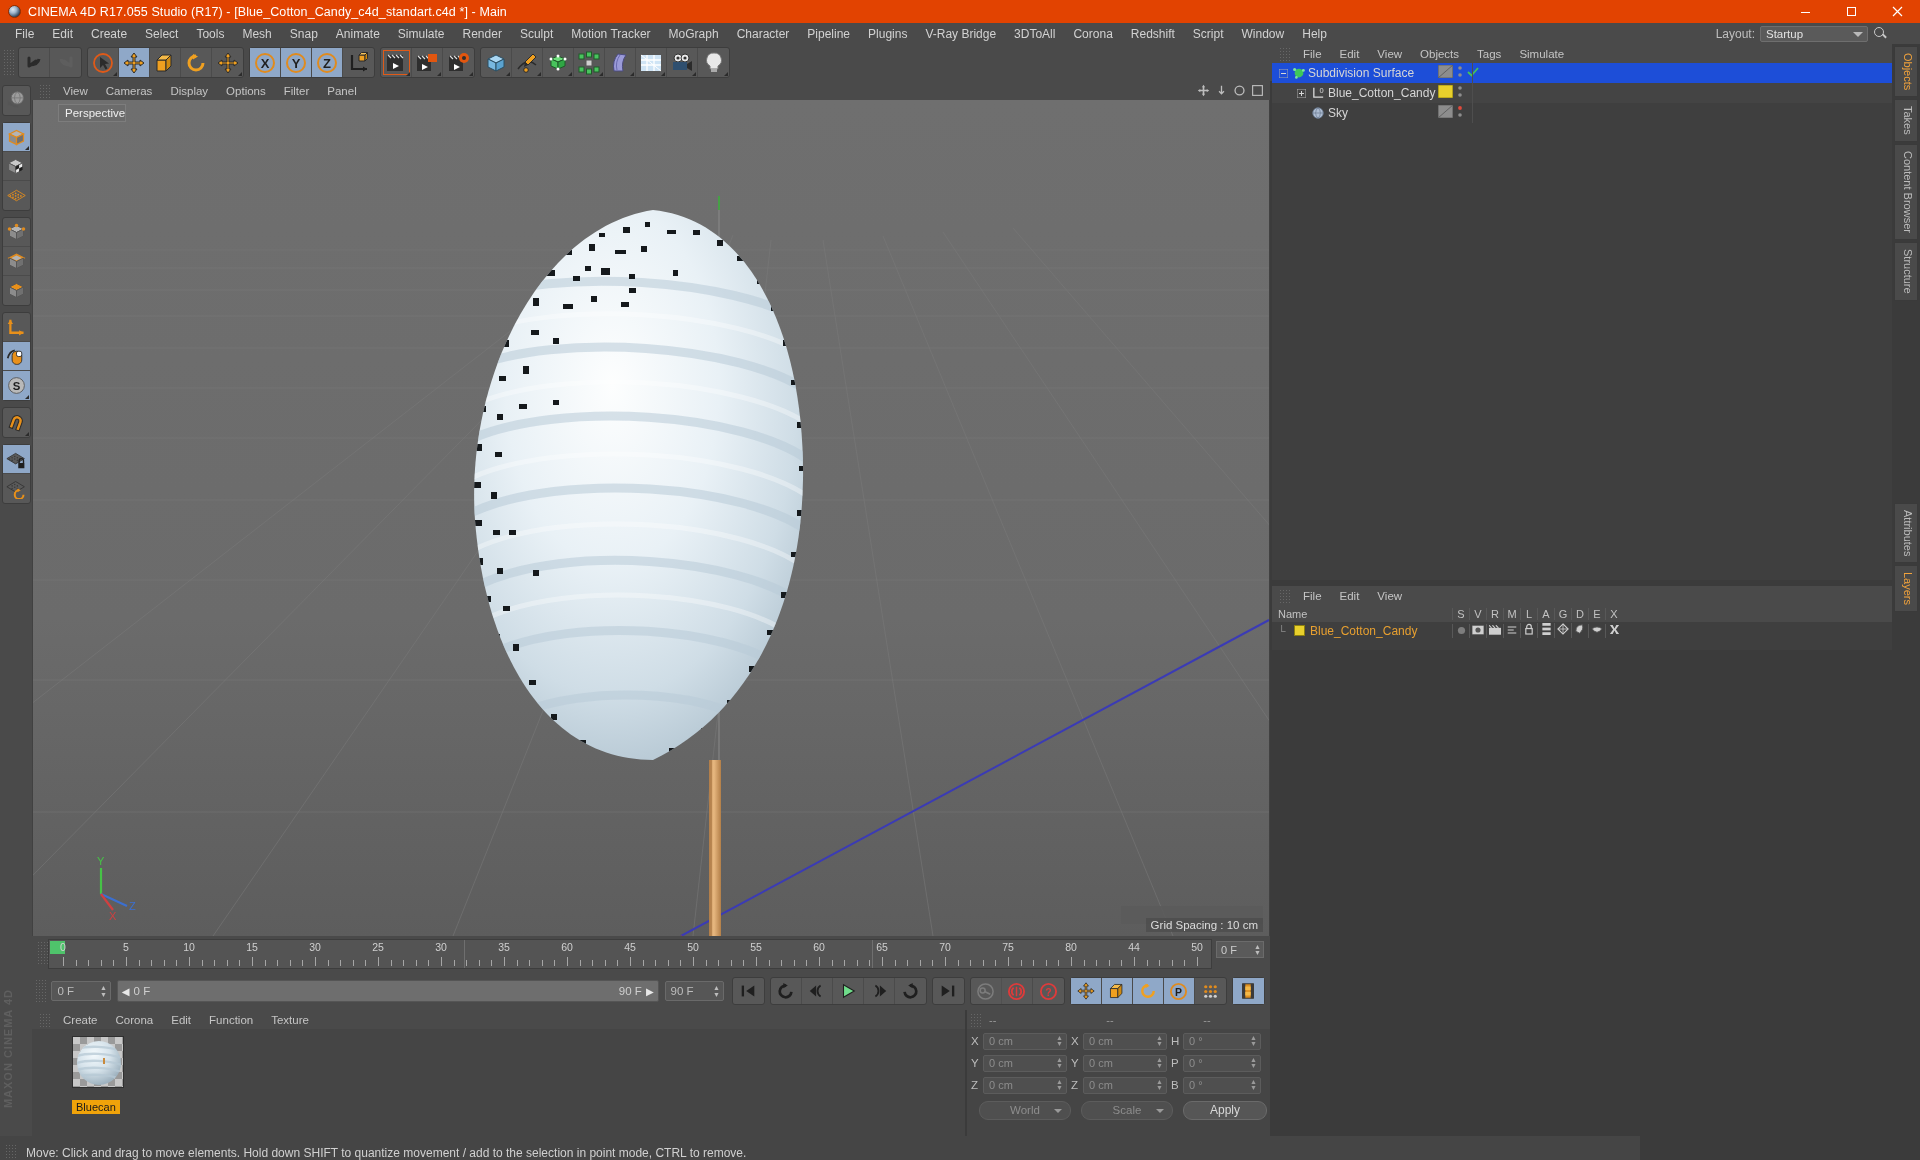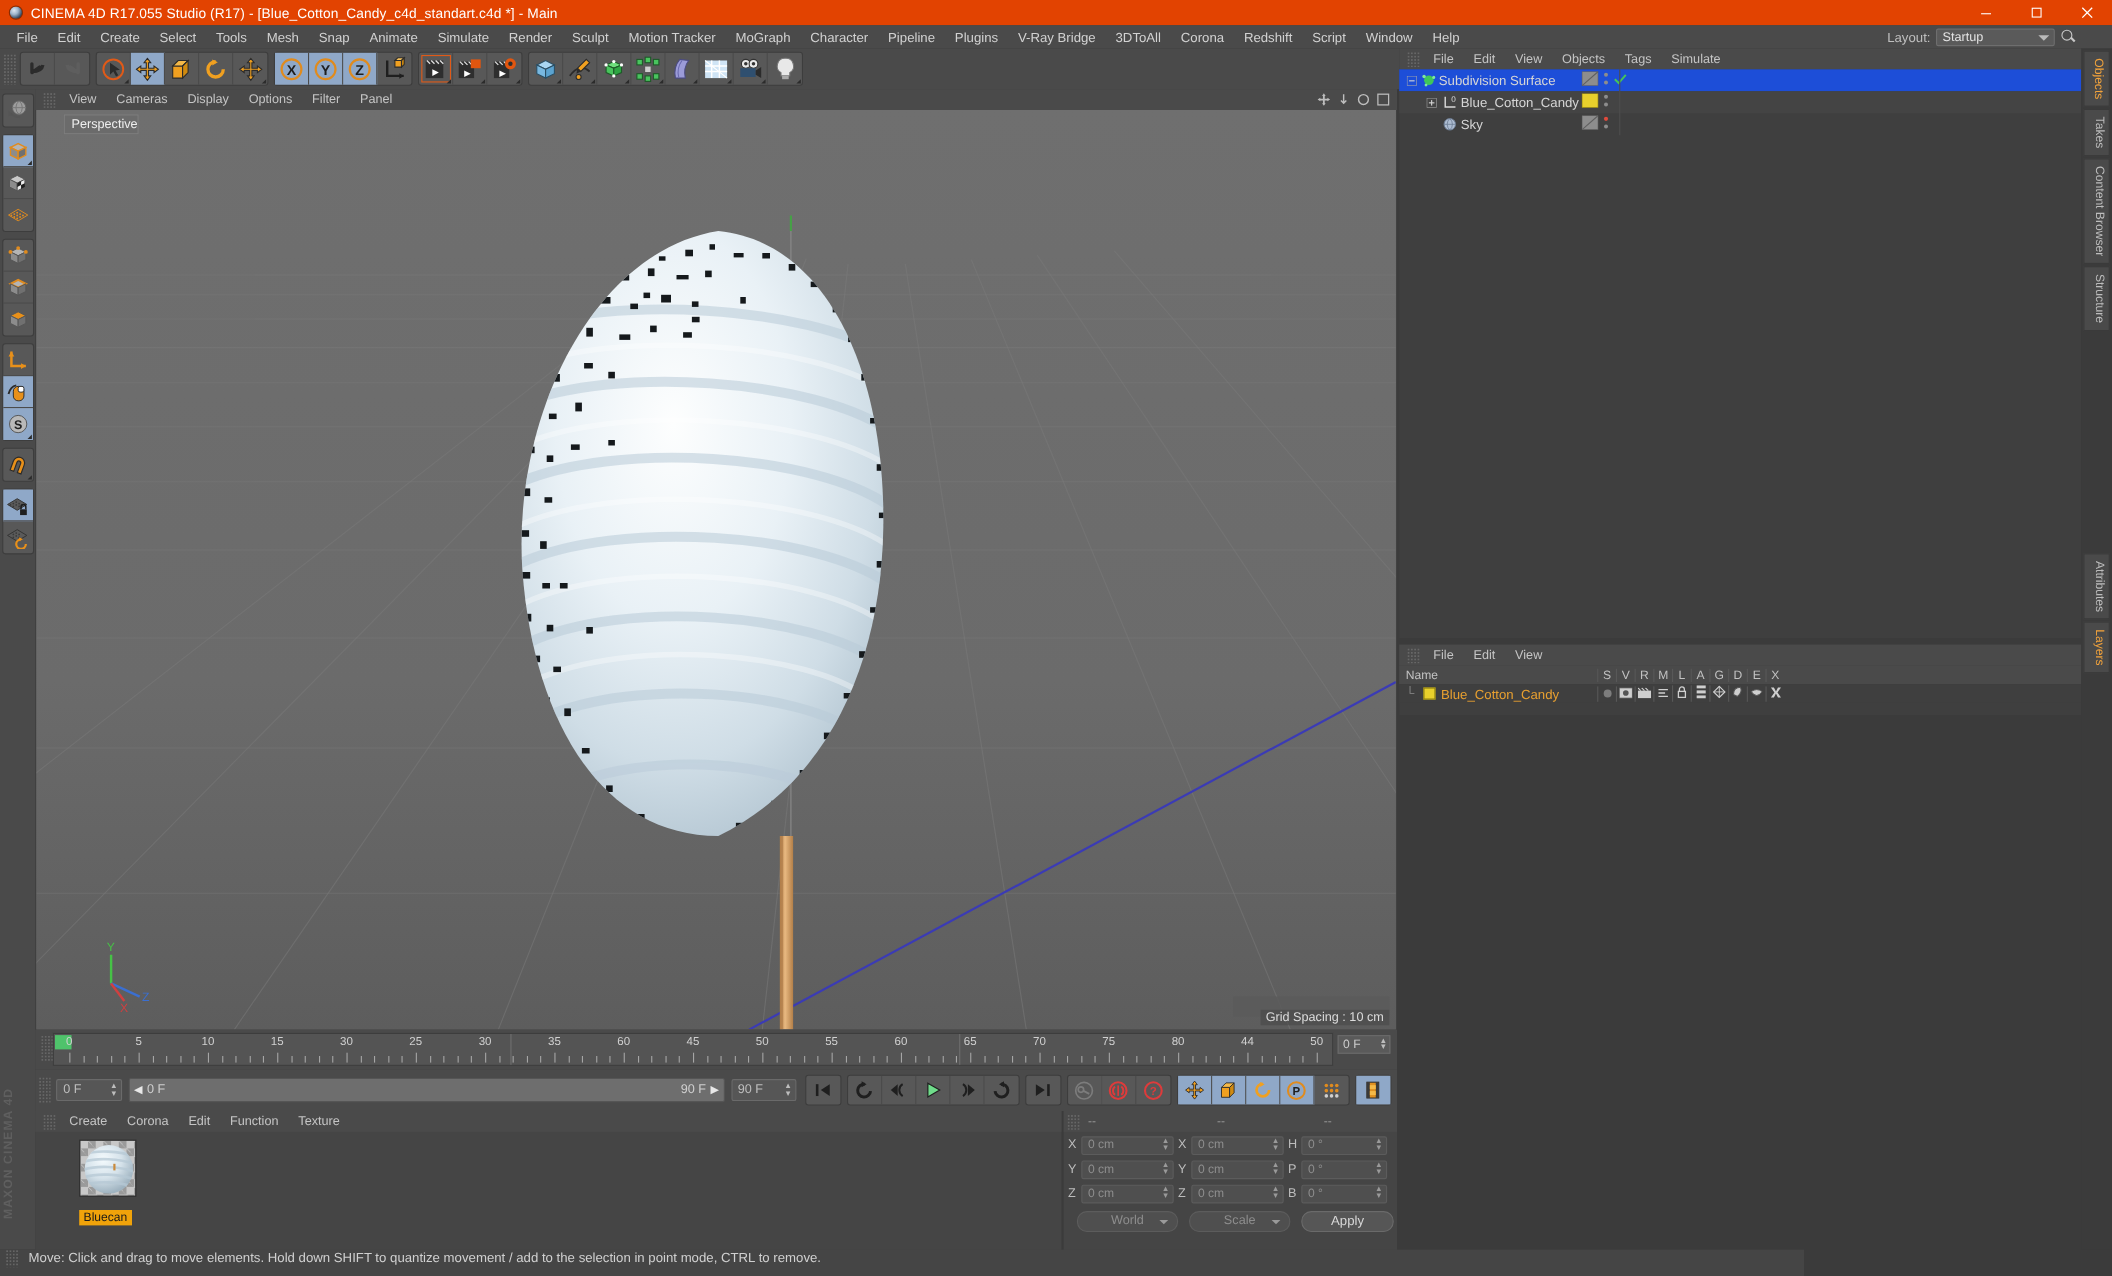--- a/index.html
+++ b/index.html
@@ -176,21 +176,21 @@
 
   
   .vtabs { position:absolute; top:44px; right:0; width:28px; height:1092px; background:#3b3b3b; }
   .vtab { width:24px; background:#4a4a4a; border:1px solid #3a3a3a;
           writing-mode:vertical-rl; text-align:center; font-size:11px; color:#bdbdbd;
           padding:6px 3px; margin:2px 2px 0 2px; }
   .vtab.active { color:#f2a33c; }
 
   
   .statusbar { position:absolute; left:0; bottom:0; width:1640px; height:24px;
-               background:#454545; display:flex; align-items:flex-start; }
+               background:#454545; display:flex; align-items:flex-end; }
   .statusbar .txt { color:#d0d0d0; font-size:12px; }
 </style>
 </head>
 <body>
 
 <div class="app">
 
   <div class="titlebar">
     <div class="tb-icon"></div>
     <div class="tb-text">CINEMA 4D R17.055 Studio (R17) - [Blue_Cotton_Candy_c4d_standart.c4d *] - Main</div>

